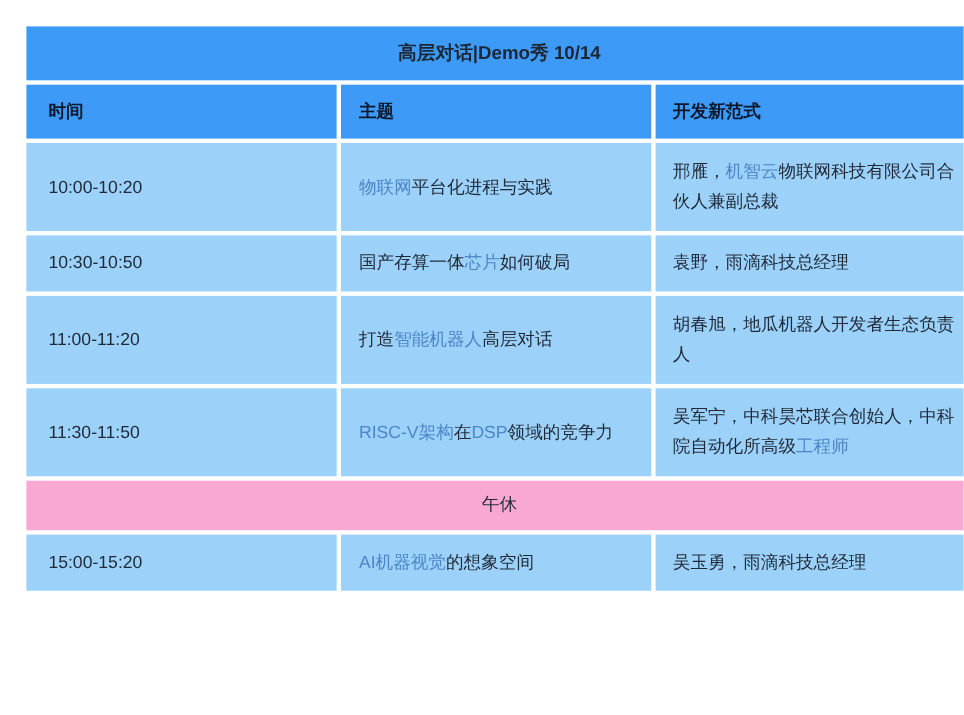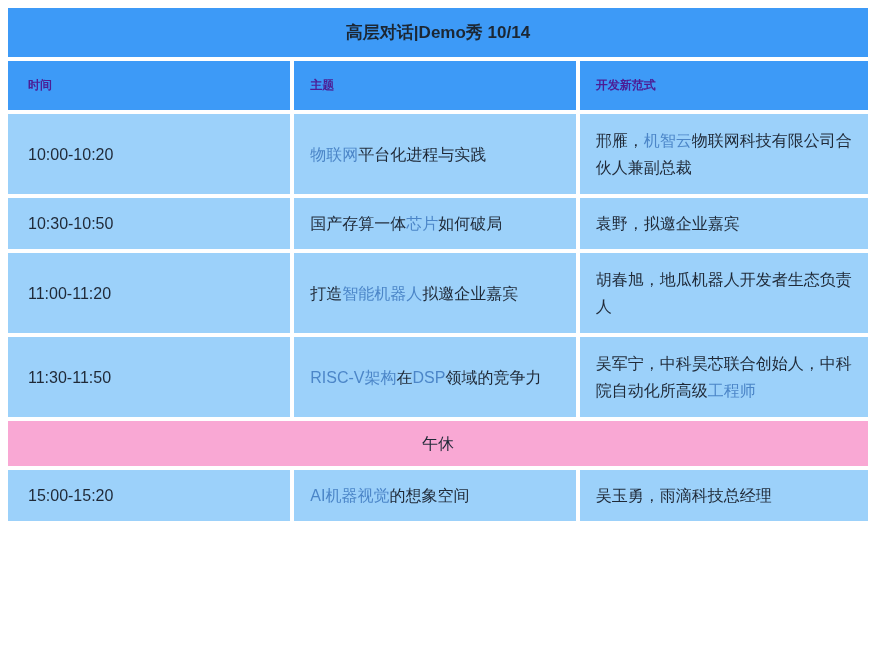--- a/index.html
+++ b/index.html
@@ -9,21 +9,21 @@
     width: 876px;
     height: 650px;
     font-family: "Liberation Sans", "DejaVu Sans", sans-serif;
     overflow: hidden;
   }
   .page {
     width: 876px;
     height: 650px;
     background: #ffffff;
     box-sizing: border-box;
-    padding: 4px;
+    padding: 20px;
   }
   table.agenda {
     border-collapse: separate;
     border-spacing: 4px;
     width: 868px;
     table-layout: fixed;
   }
   table.agenda col.c1 { width: 281px; }
   table.agenda col.c2 { width: 280px; }
   table.agenda col.c3 { width: 287px; }
@@ -41,22 +41,22 @@
     background: #3D9AF7;
     text-align: center;
     font-weight: bold;
     font-size: 17px;
     color: #1C2733;
     padding: 11px 10px;
   }
   td.head-cell {
     background: #3D9AF7;
     font-weight: bold;
-    font-size: 12px;
-    color: #4c1d95;
+    font-size: 16px;
+    color: #0f172a;
     padding: 11px 16px;
   }
   td.head-cell.first { padding-left: 20px; }
 
   td.body-cell {
     background: #9CD1FA;
     padding: 12px 16px;
   }
   td.body-cell.time { padding-left: 20px; padding-right: 10px; }
   tr.tall td.body-cell { padding-top: 13px; padding-bottom: 13px; }
@@ -94,25 +94,25 @@
       </tr>
 
     <tr class="tall">
           <td class="body-cell time">10:00-10:20</td>
           <td class="body-cell"><span class="link">物联网</span><span class="plain">平台化进程与实践</span></td>
           <td class="body-cell"><span class="plain">邢雁，</span><span class="link">机智云</span><span class="plain">物联网科技有限公司合伙人兼副总裁</span></td>
         </tr>
         <tr>
           <td class="body-cell time">10:30-10:50</td>
           <td class="body-cell"><span class="plain">国产存算一体</span><span class="link">芯片</span><span class="plain">如何破局</span></td>
-          <td class="body-cell"><span class="plain">袁野，拟邀企业嘉宾</span></td>
+          <td class="body-cell"><span class="plain">袁野，雨滴科技总经理</span></td>
         </tr>
         <tr class="tall">
           <td class="body-cell time">11:00-11:20</td>
-          <td class="body-cell"><span class="plain">打造</span><span class="link">智能机器人</span><span class="plain">拟邀企业嘉宾</span></td>
+          <td class="body-cell"><span class="plain">打造</span><span class="link">智能机器人</span><span class="plain">高层对话</span></td>
           <td class="body-cell"><span class="plain">胡春旭，地瓜机器人开发者生态负责人</span></td>
         </tr>
         <tr class="tall">
           <td class="body-cell time">11:30-11:50</td>
           <td class="body-cell"><span class="link">RISC-V架构</span><span class="plain">在</span><span class="link">DSP</span><span class="plain">领域的竞争力</span></td>
           <td class="body-cell"><span class="plain">吴军宁，中科昊芯联合创始人，中科院自动化所高级</span><span class="link">工程师</span></td>
         </tr>
         <tr>
           <td class="break-cell" colspan="3">午休</td>
         </tr>

